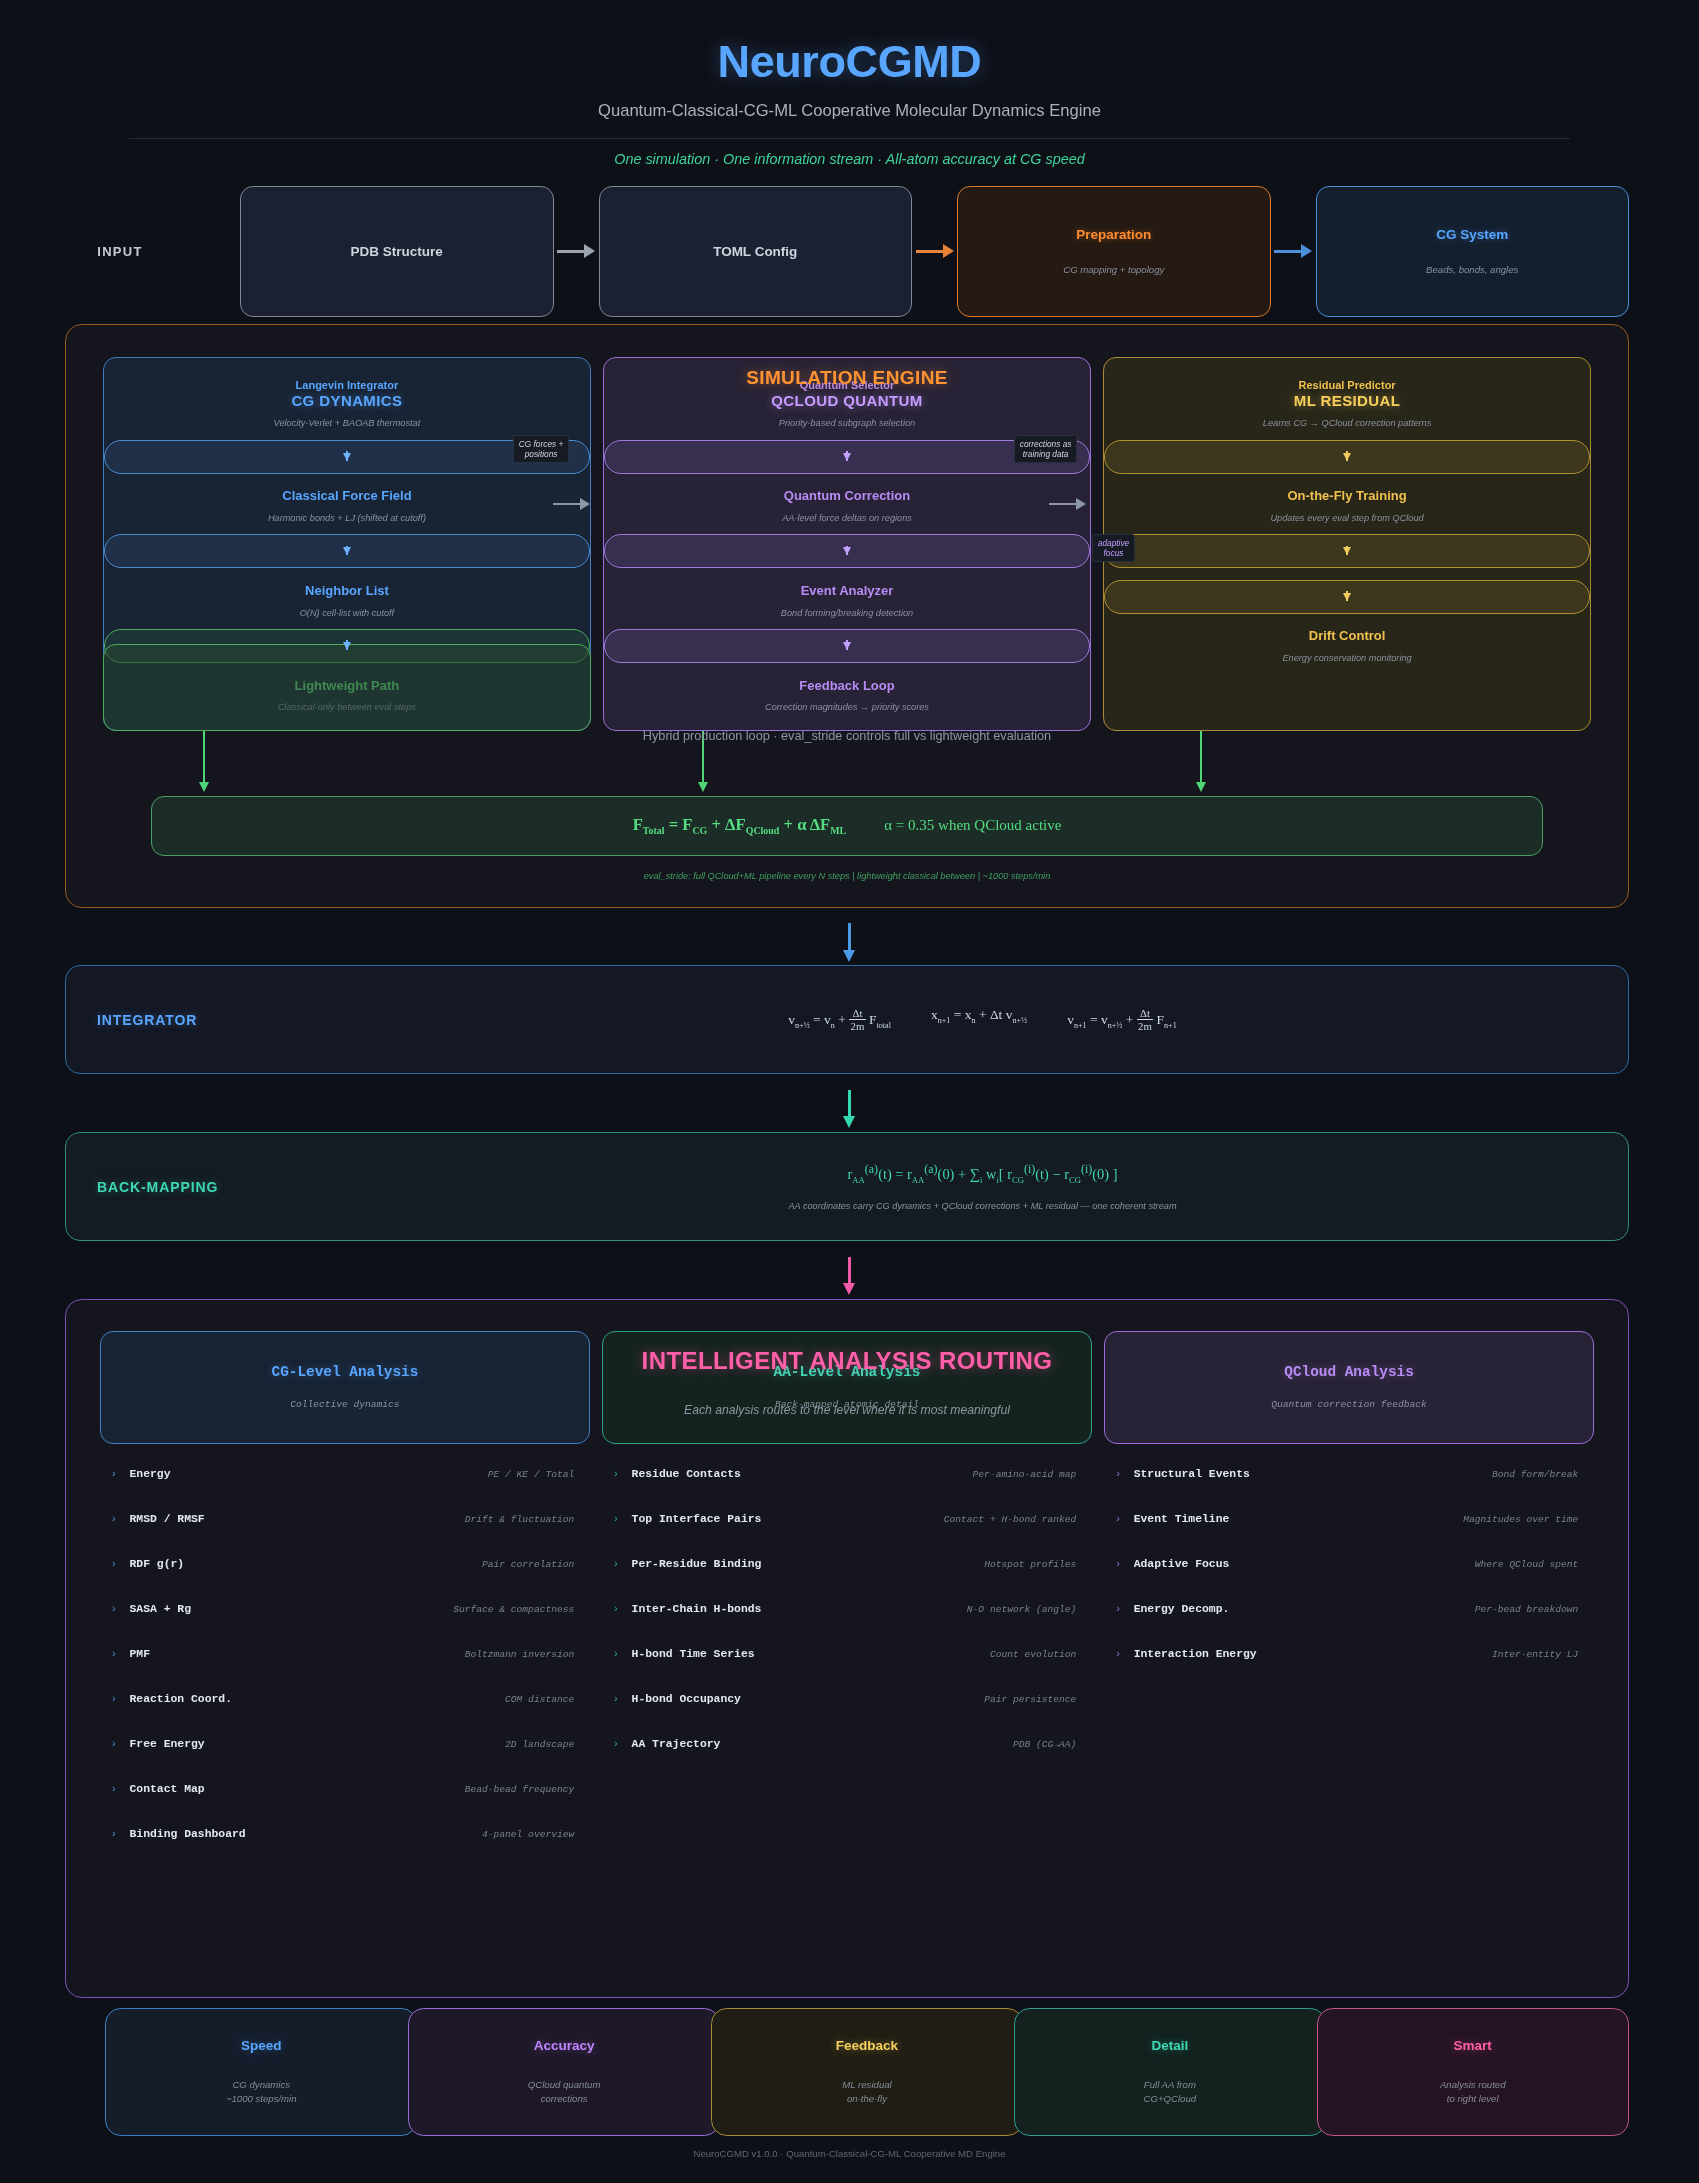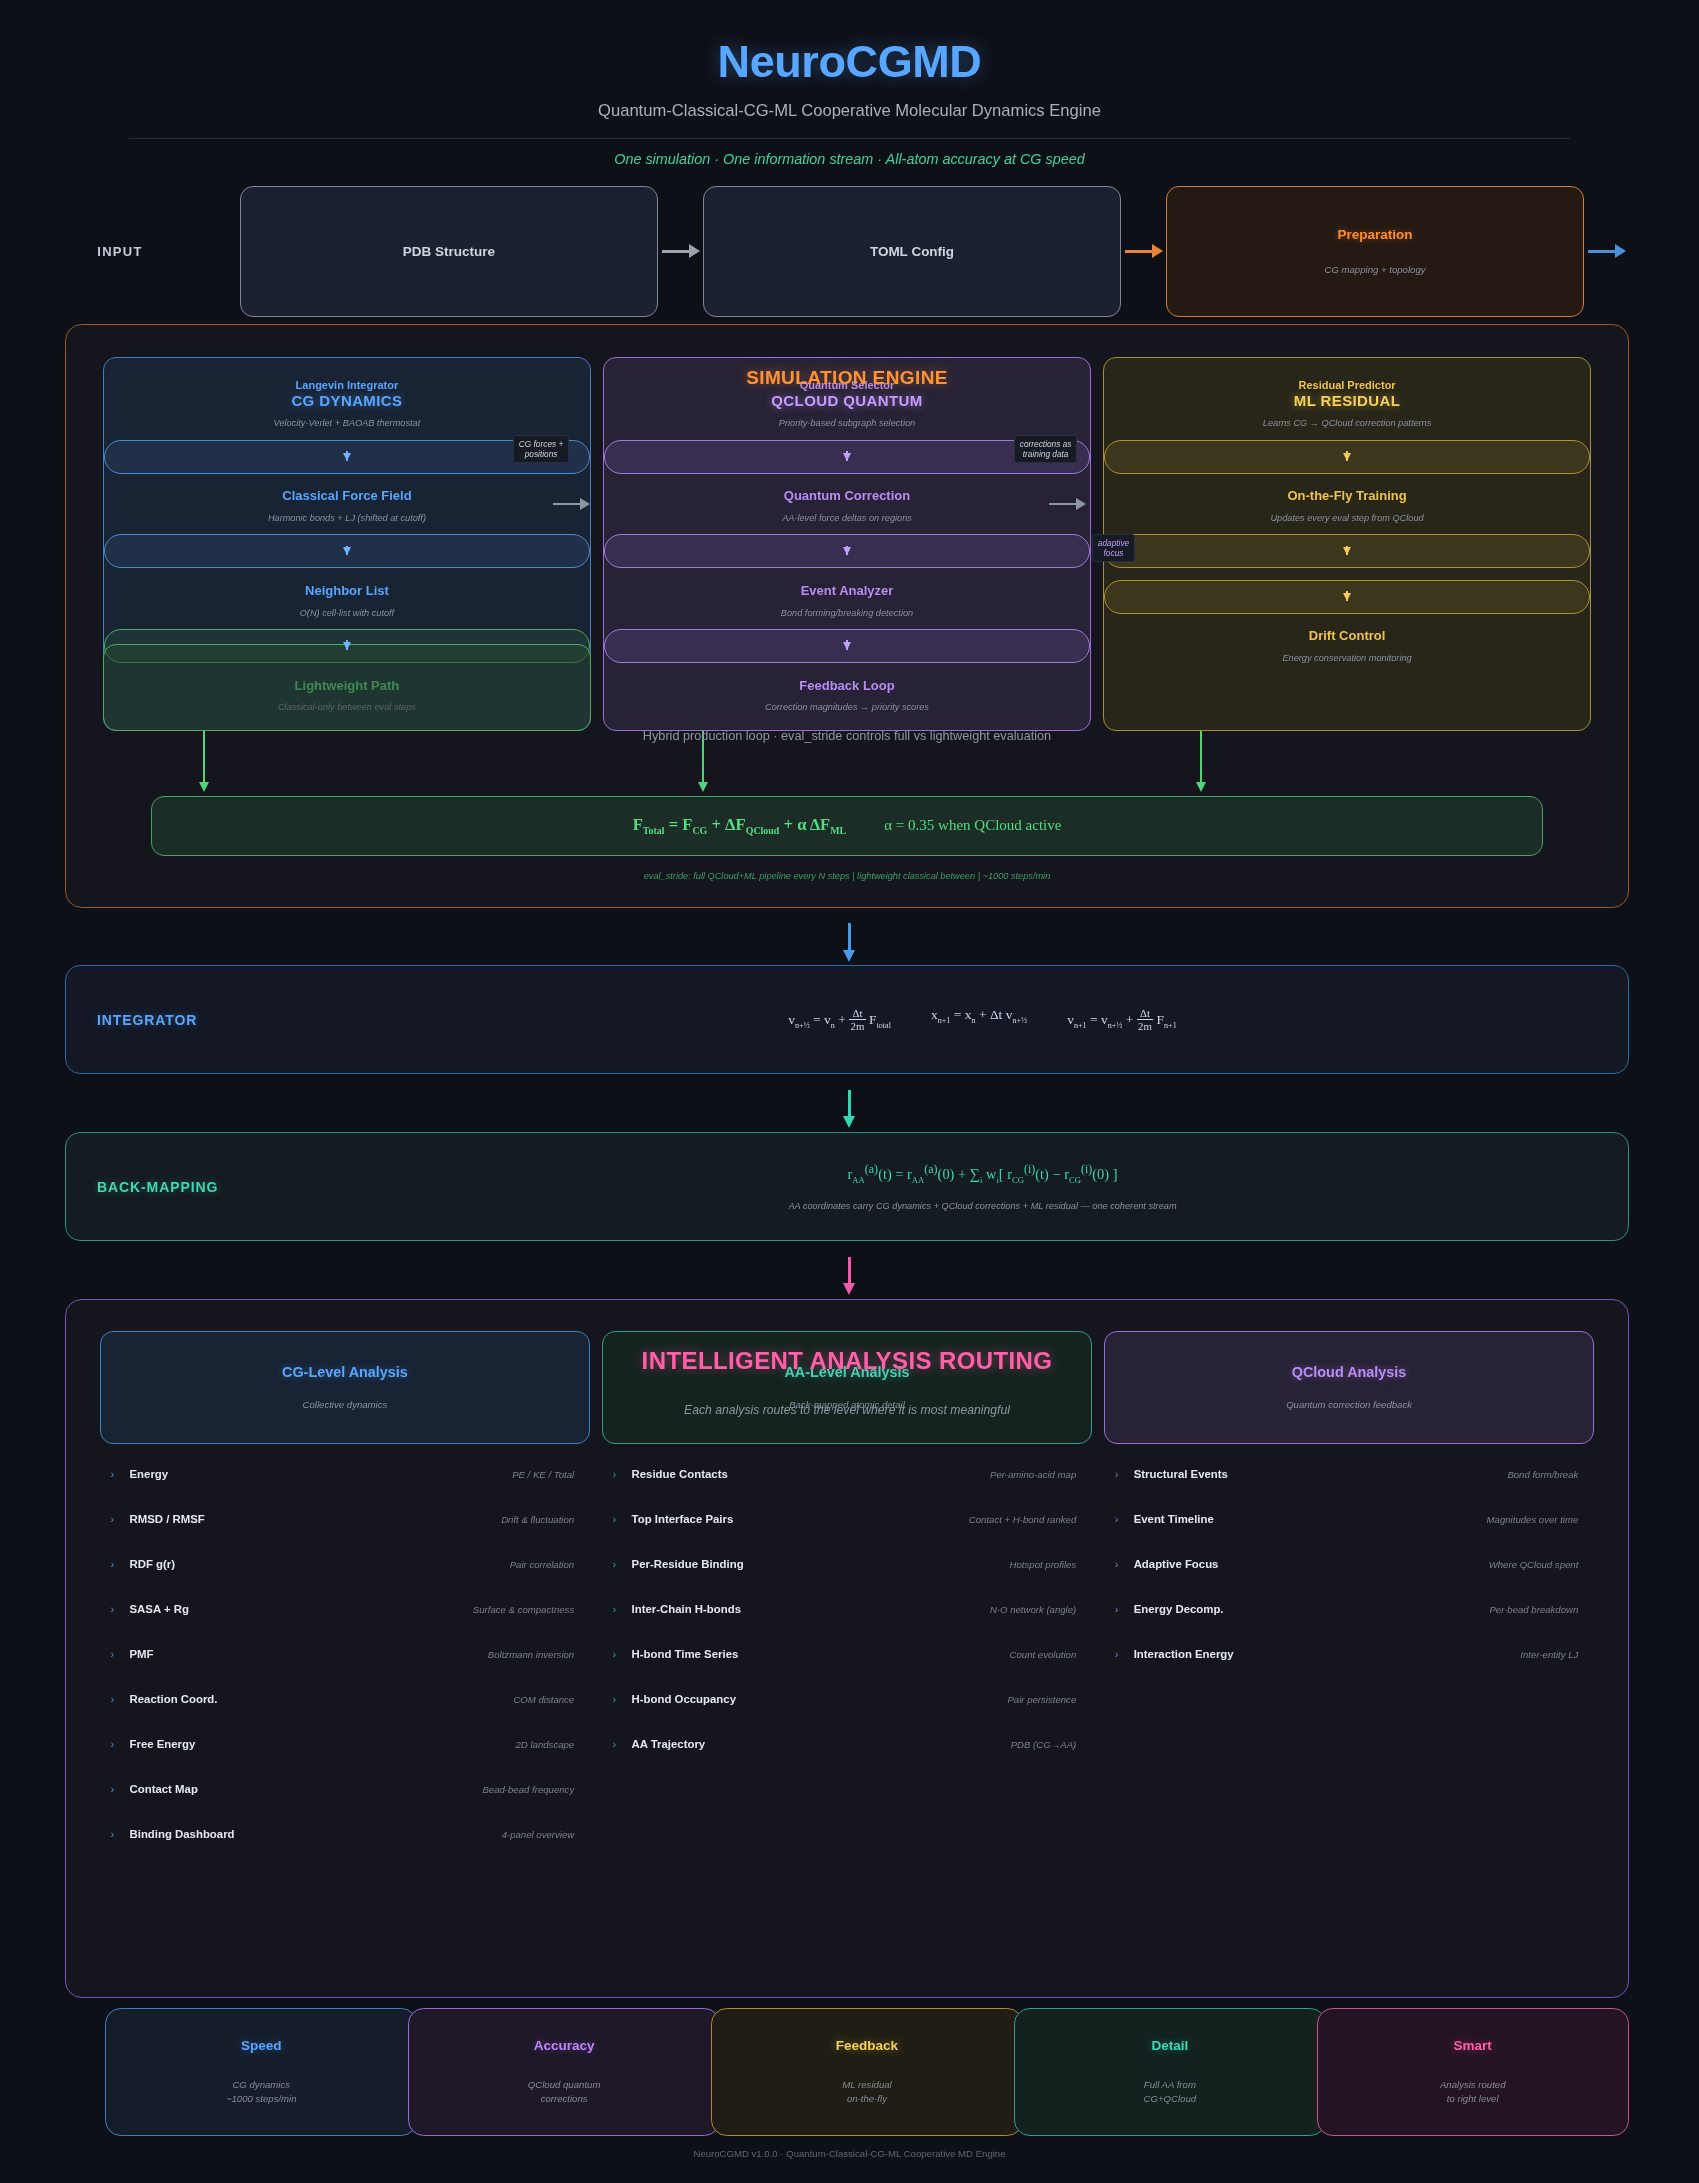--- a/index.html
+++ b/index.html
@@ -354,21 +354,21 @@
   .analysis-sub {
     position: absolute;
     top: 103px; left: 0; right: 0;
     text-align: center;
     font-size: 12.2px;
     font-style: italic;
     color: #8e96a3;
     z-index: 3;
   }
   .acols { display: flex; gap: 12.2px; position: relative; }
-  .acol { flex: 1; position: relative; }
+  .acol { flex: 1; position: relative; font-family: Liberation Mono, monospace; }
   .acard {
     border-radius: 13px;
     height: 113px;
     display: flex;
     flex-direction: column;
     align-items: center;
     justify-content: center;
     gap: 19px;
     position: relative;
     z-index: 2;
@@ -474,20 +474,24 @@
 
   <div class="ibox orange">
     <div class="ibox-title">Preparation</div>
     <div class="ibox-sub">CG mapping + topology</div>
   </div>
   <div class="arrow-h b">
     <div class="shaft"></div>
       <div class="head"></div>
   </div>
 
+  <div class="ibox blue">
+    <div class="ibox-title">CG System</div>
+    <div class="ibox-sub">Beads, bonds, angles</div>
+  </div>
 </div>
 
 <div class="engine">
   <div class="engine-title">SIMULATION ENGINE</div>
   <div class="engine-sub">Hybrid production loop  ·  eval_stride controls full vs lightweight evaluation</div>
 
   <div class="cols">
 
     <div class="col c-blue">
       <div class="greenpanel"></div>

